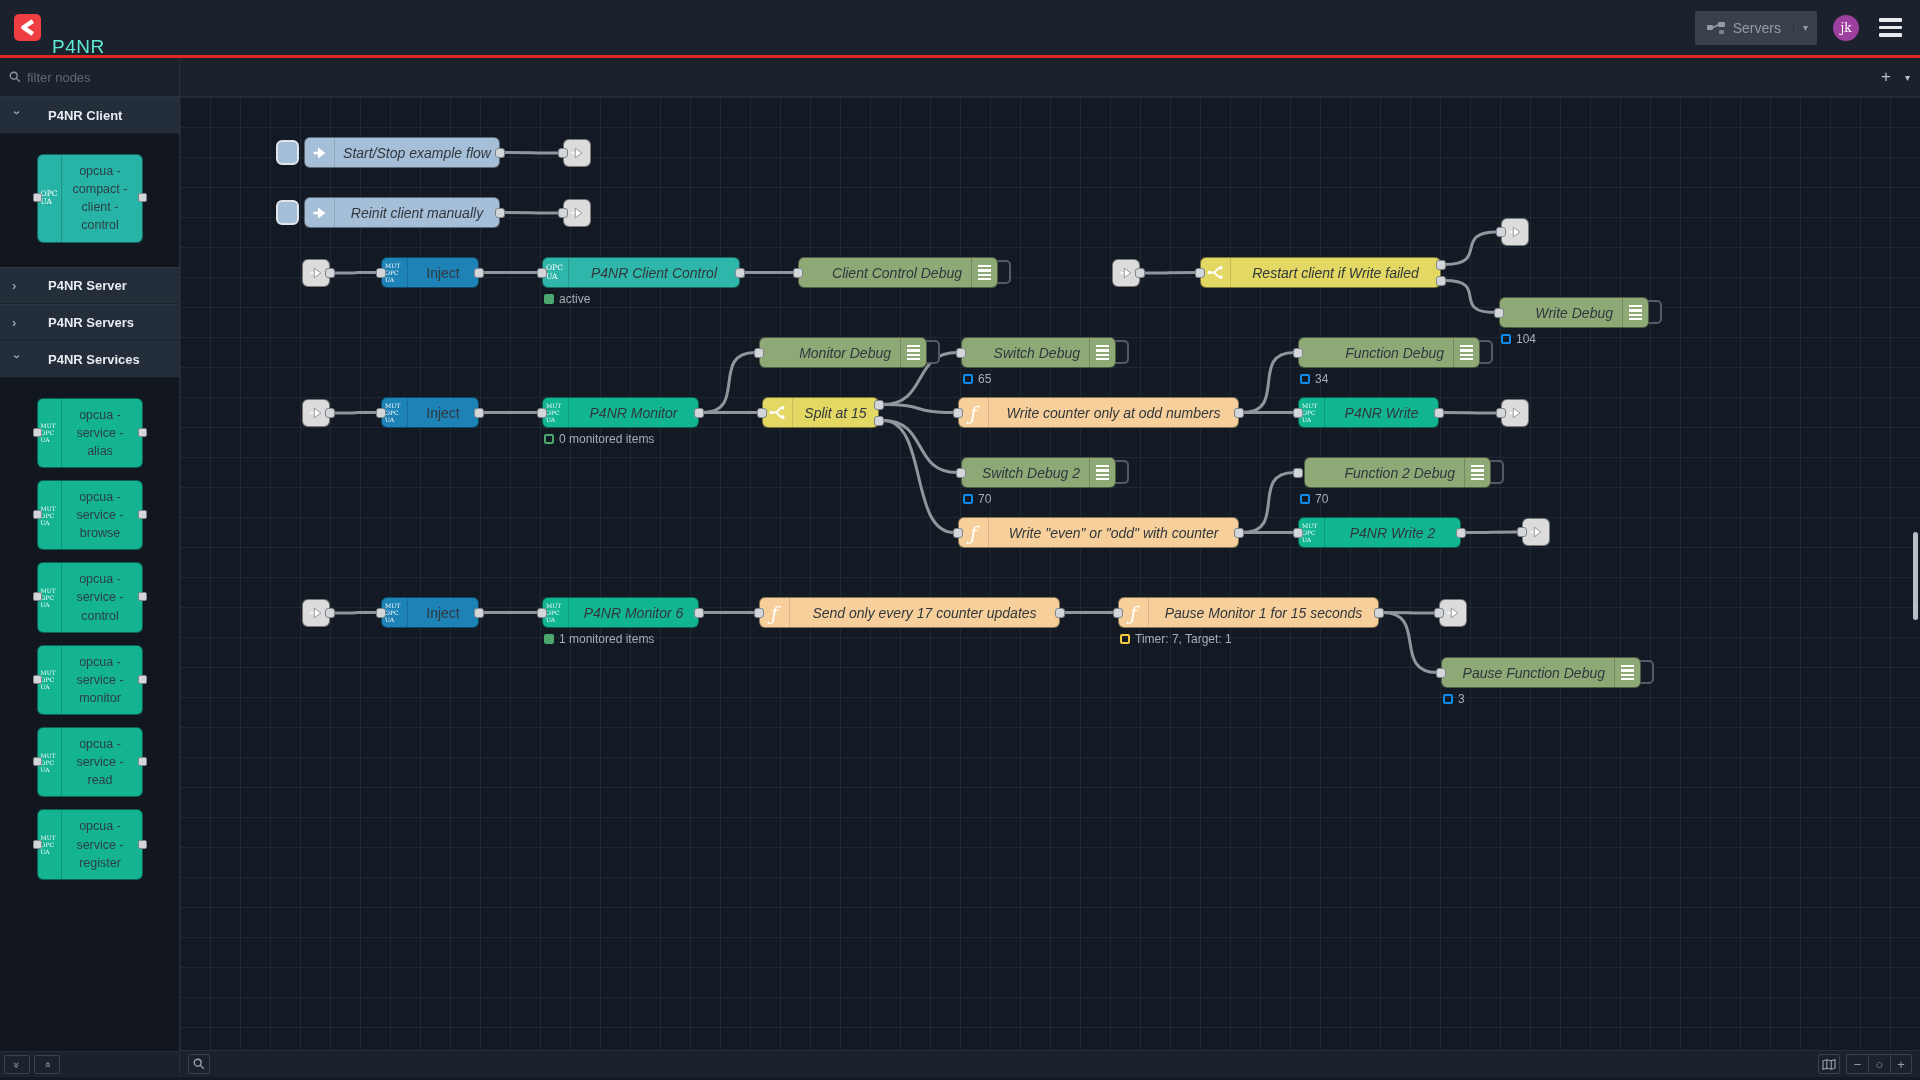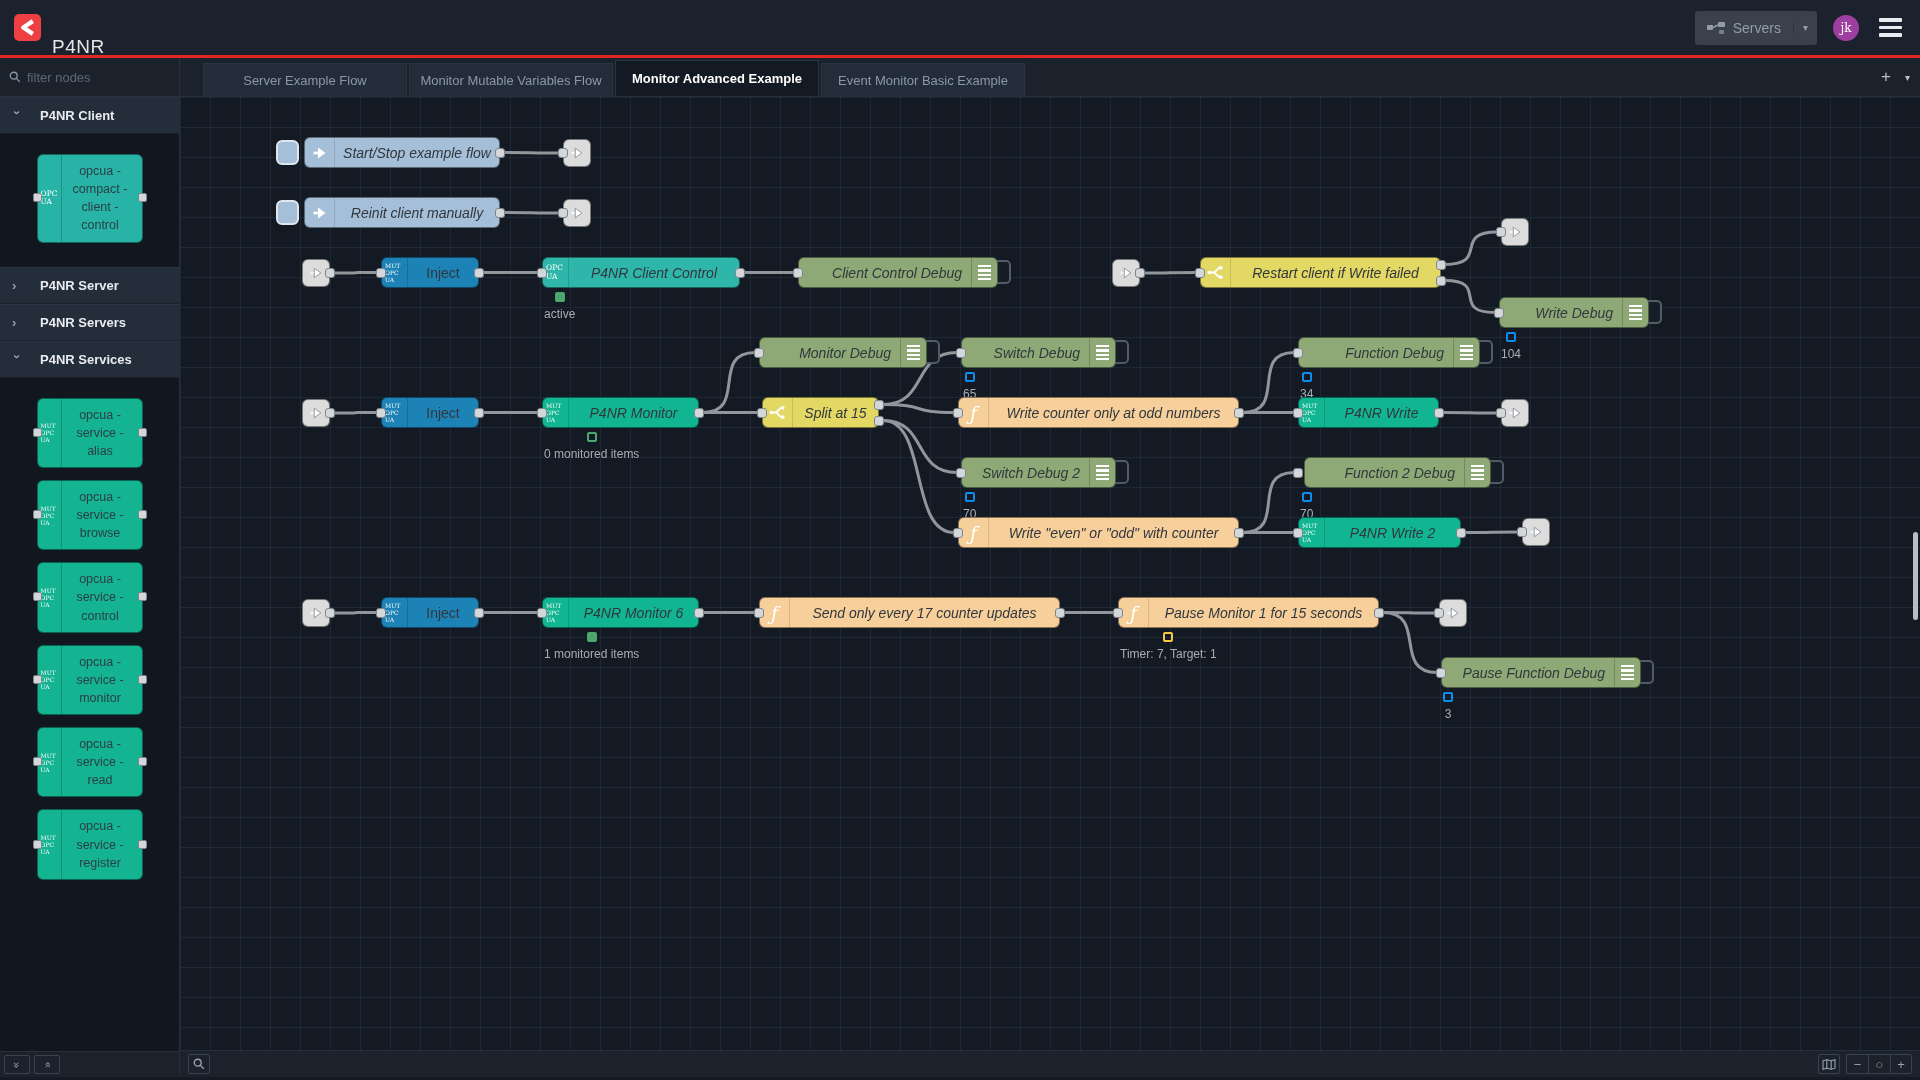--- a/index.html
+++ b/index.html
@@ -4,21 +4,21 @@
 <style>
   * { margin:0; padding:0; box-sizing:border-box; }
   html,body { width:1920px; height:1080px; overflow:hidden; background:#141a23;
     font-family:"Liberation Sans", sans-serif; }
 
   
   #header { height:58px; background:#1b222e; display:flex; align-items:center;
     padding:0 14px; border-bottom:3px solid #e02822; }
   #logo { width:27px; height:27px; background:#ee3f43; border-radius:5px;
     display:flex; align-items:center; justify-content:center; }
-  #app-title { color:#e5e5e5; font-size:19px; margin-left:11px; letter-spacing:.5px;margin-top:38px; }
+  #app-title { color:#5eead4; font-size:19px; margin-left:11px; letter-spacing:.5px;margin-top:38px; }
   #header-right { margin-left:auto; display:flex; align-items:center; gap:16px; }
   #deploy-btn { height:34px; background:#3a414d; border-radius:3px; display:flex;
     align-items:center; color:#939ca8; font-size:14px; }
   #deploy-main { display:flex; align-items:center; gap:8px; padding:0 12px; }
   #deploy-caret { padding:0 9px; border-left:1px solid #2d3440; font-size:10px; }
   #avatar { width:26px; height:26px; border-radius:50%; background:#9c3f9e; color:#fff;
     font-size:12px; display:flex; align-items:center; justify-content:center;
     font-family:"DejaVu Serif", serif; }
   #hamburger { display:flex; flex-direction:column; gap:4px; padding:4px; cursor:pointer;}
   #hamburger span { width:23px; height:3.5px; background:#e8ecf1; border-radius:1px; }
@@ -30,21 +30,21 @@
   #workspace { flex:1; display:flex; flex-direction:column; min-width:0; }
 
   
   #palette-search { height:39px; background:#1b222c; border-bottom:1px solid #262f3c;
     display:flex; align-items:center; padding:0 9px; gap:6px; flex:none; }
   #palette-search input { background:transparent; border:none; outline:none;
     color:#aab3bf; font-size:13px; width:130px; font-family:inherit; }
   #palette-search input::placeholder { color:#5d6877; }
   #palette-body { flex:1; overflow:hidden; }
   .cat-header { height:37px; background:#242d3a; border-bottom:1px solid #1a212b;
-    border-top:1px solid #2b3443; display:flex; align-items:center; gap:18px;
+    border-top:1px solid #2b3443; display:flex; align-items:center; gap:26px;
     padding:0 12px; color:#e8ecf1; font-weight:bold; font-size:13px; cursor:pointer; }
   .cat-chevron { color:#9aa4b0; font-size:13px; display:inline-block; width:10px; }
   .cat-chevron.open { transform:rotate(90deg); }
   .cat-body { padding:8px 0 12px 0; background:#11161f; }
   .pal-node { position:relative; width:106px; margin:12px auto; background:#14b392;
     border:1px solid rgba(0,0,0,.45); border-radius:6px; color:#2c3e46;
     font-size:12.5px; line-height:1.45; text-align:center; padding:7px 6px 7px 27px;
     cursor:grab; }
   .pal-node.client { background:#27b4a6; }
   .pal-badge { position:absolute; left:0; top:0; bottom:0; width:24px;
@@ -114,21 +114,21 @@
     display:flex; align-items:center; justify-content:center; }
   .dbg-bars { width:13px; height:15px;
     background:repeating-linear-gradient(to bottom,#fff 0 2.2px,transparent 2.2px 4.4px); }
   .dbg-toggle { position:absolute; right:-13px; top:3px; width:20px; height:24px;
     background:#161d26; border:2px solid #525c68; border-radius:5px; cursor:pointer; }
   .inj-btn { position:absolute; left:-28px; top:3px; width:23px; height:25px;
     background:#a6bfd8; border:2px solid #dfe6ee; border-radius:6px; cursor:pointer; }
   .port { position:absolute; width:10px; height:10px; background:#d4d7da;
     border:1px solid #7f858c; border-radius:3px; z-index:3; cursor:crosshair; }
   .status { position:absolute; display:flex; align-items:center; gap:5px; z-index:2;
-    font-size:12px; color:#a7aeb6; white-space:nowrap;flex-direction:column; }
+    font-size:12px; color:#a7aeb6; white-space:nowrap; }
   .status-dot { width:10px; height:10px; border-radius:2px; border:2.5px solid; }
   .status-dot.filled.green { background:#4ca66d; border-color:#4ca66d; }
   .status-dot.ring.green { border-color:#4ca66d; }
   .status-dot.ring.blue { border-color:#0f8be9; }
   .status-dot.ring.yellow { border-color:#f6c83d; }
   #canvas-scrollbar { position:absolute; right:2px; top:435px; width:5px; height:88px;
     background:#b9bec6; border-radius:3px; z-index:4; }
 
   
   #ws-footer { flex:none; height:27px; background:#1b222c; border-top:1px solid #262f3c;
@@ -245,26 +245,20 @@
           <span class="rot-up">»</span>
         </div>
       <div class="pal-foot-btn">
           <span class="rot-down">»</span>
         </div>
     </div>
   </div>
 
   <div id="workspace">
     <div id="tab-bar">
-      <div id="tabs-holder" style="display:flex;align-items:flex-end;">
-          <div class="tab">Server Example Flow</div>
-          <div class="tab">Monitor Mutable Variables Flow</div>
-          <div class="tab active">Monitor Advanced Example</div>
-          <div class="tab">Event Monitor Basic Example</div>
-        </div>
       <div id="tab-actions">
         <span id="tab-add">+</span>
         <span id="tab-menu">▾</span>
       </div>
     </div>
 
     <div id="canvas">
       <svg id="wires" width="1740" height="952">
           <path d="M 324 55.5 C 369 55.5, 334 56, 379 56" stroke="#90969c" stroke-width="3" fill="none" stroke-linecap="round"></path>
           <path d="M 324 115.5 C 369 115.5, 334 116, 379 116" stroke="#90969c" stroke-width="3" fill="none" stroke-linecap="round"></path>

